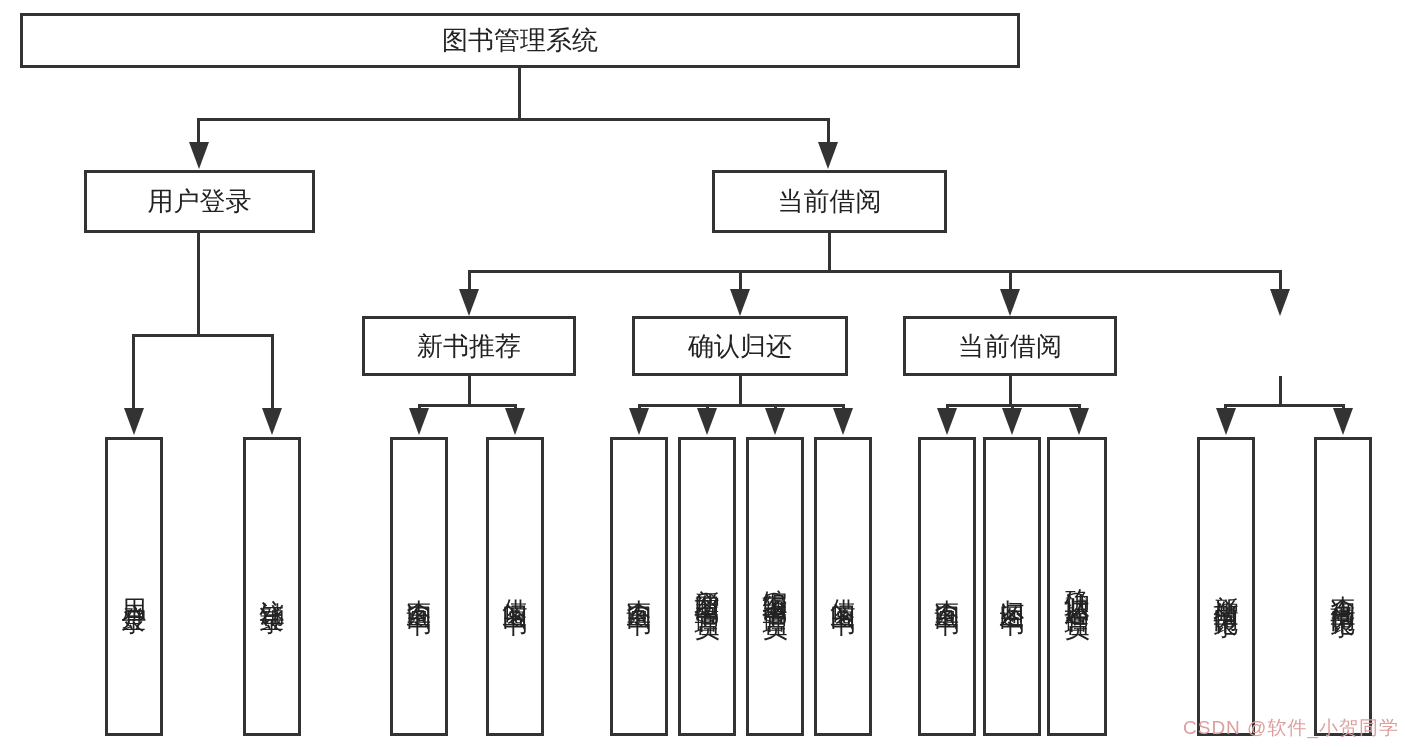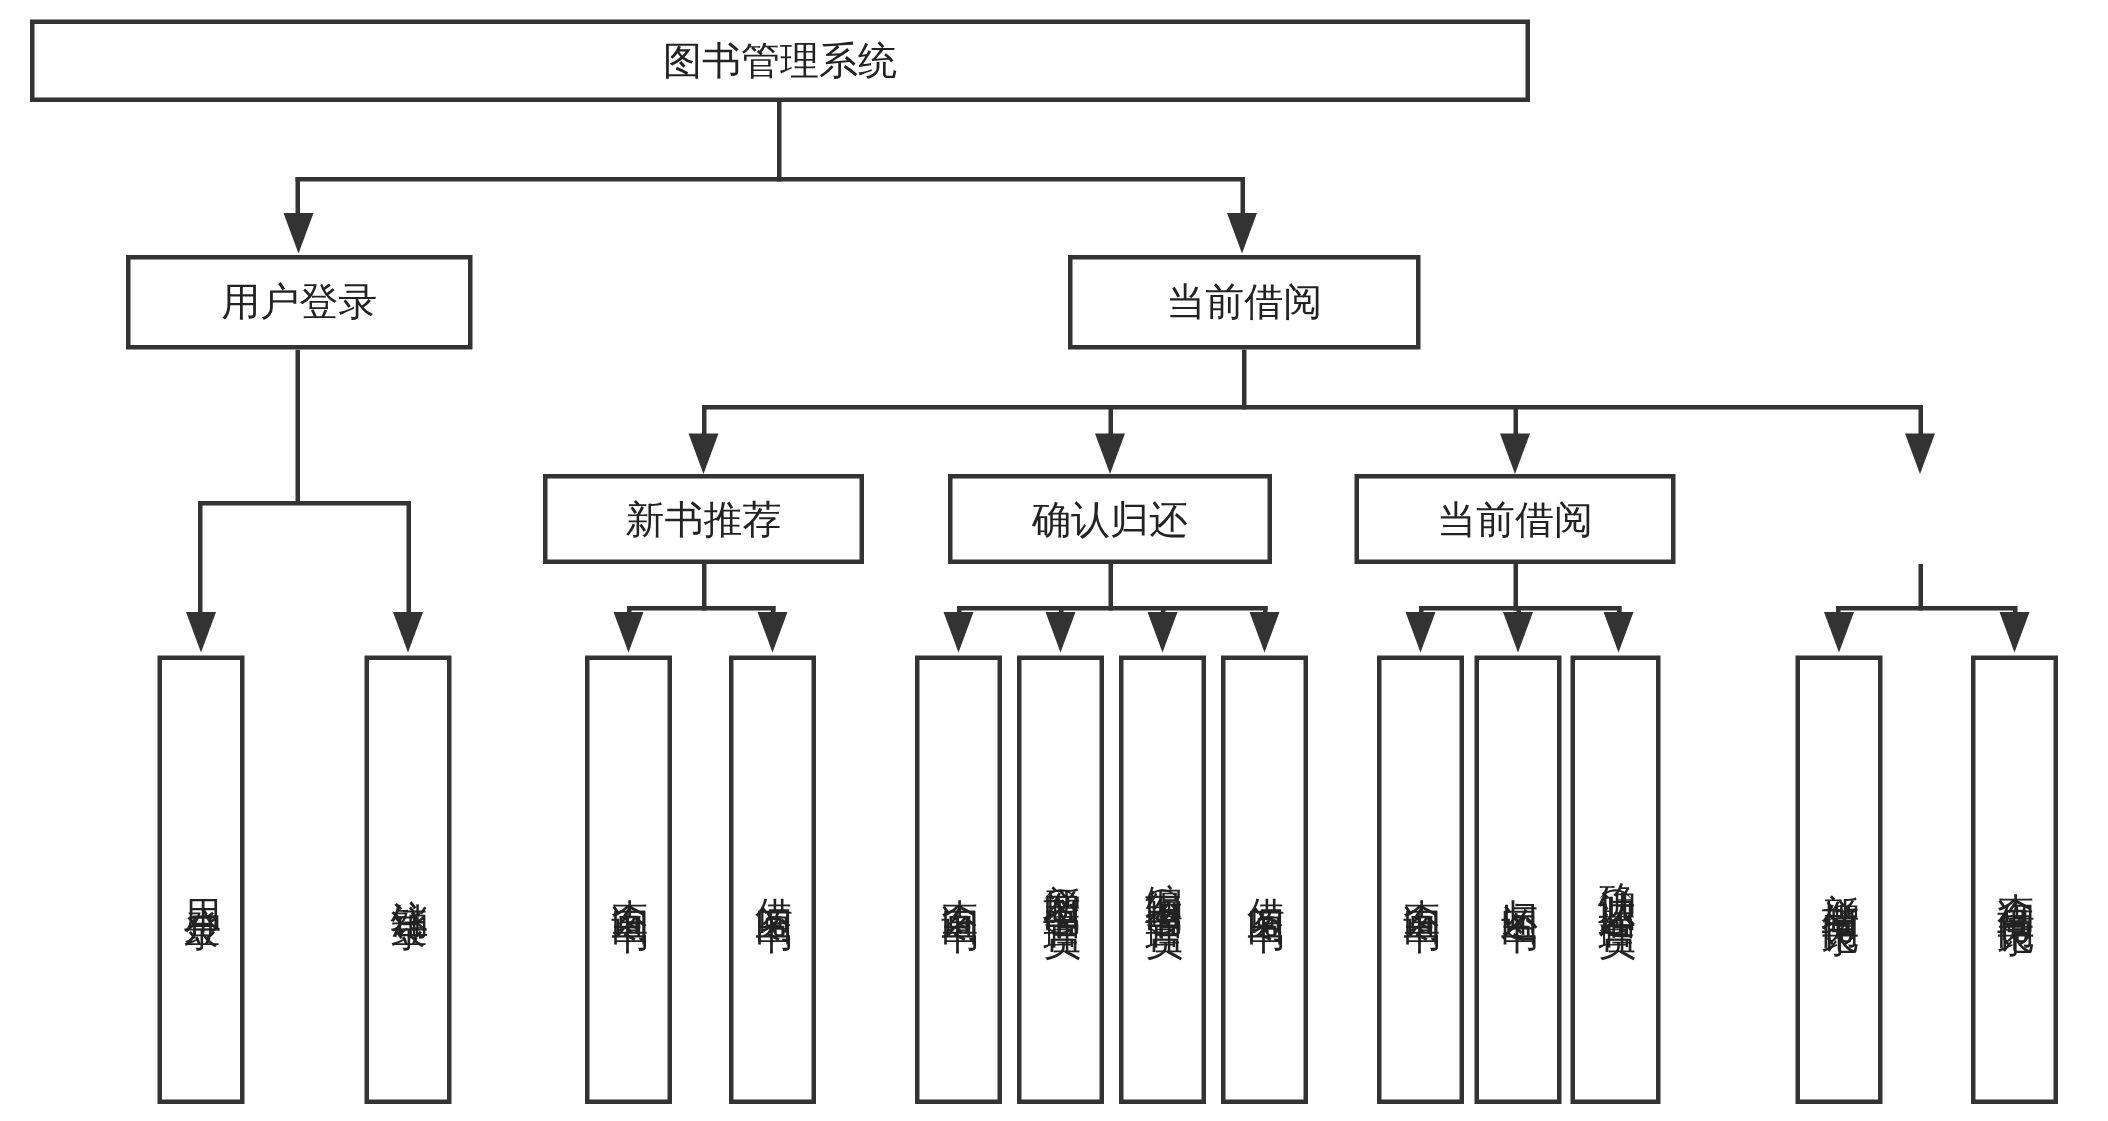--- a/index.html
+++ b/index.html
@@ -152,14 +152,15 @@
     <span class="vt">确认归还（管理员）</span>
   </div>
 
   <div class="box vbox" style="left:1197px;top:437px;width:58px;height:299px;">
     <span class="vt">新增借阅记录</span>
   </div>
   <div class="box vbox" style="left:1314px;top:437px;width:58px;height:299px;">
     <span class="vt">查询借阅记录</span>
   </div>
 
+  <div class="watermark">CSDN @软件_小贺同学</div>
 
 </div>
 
 </body></html>

